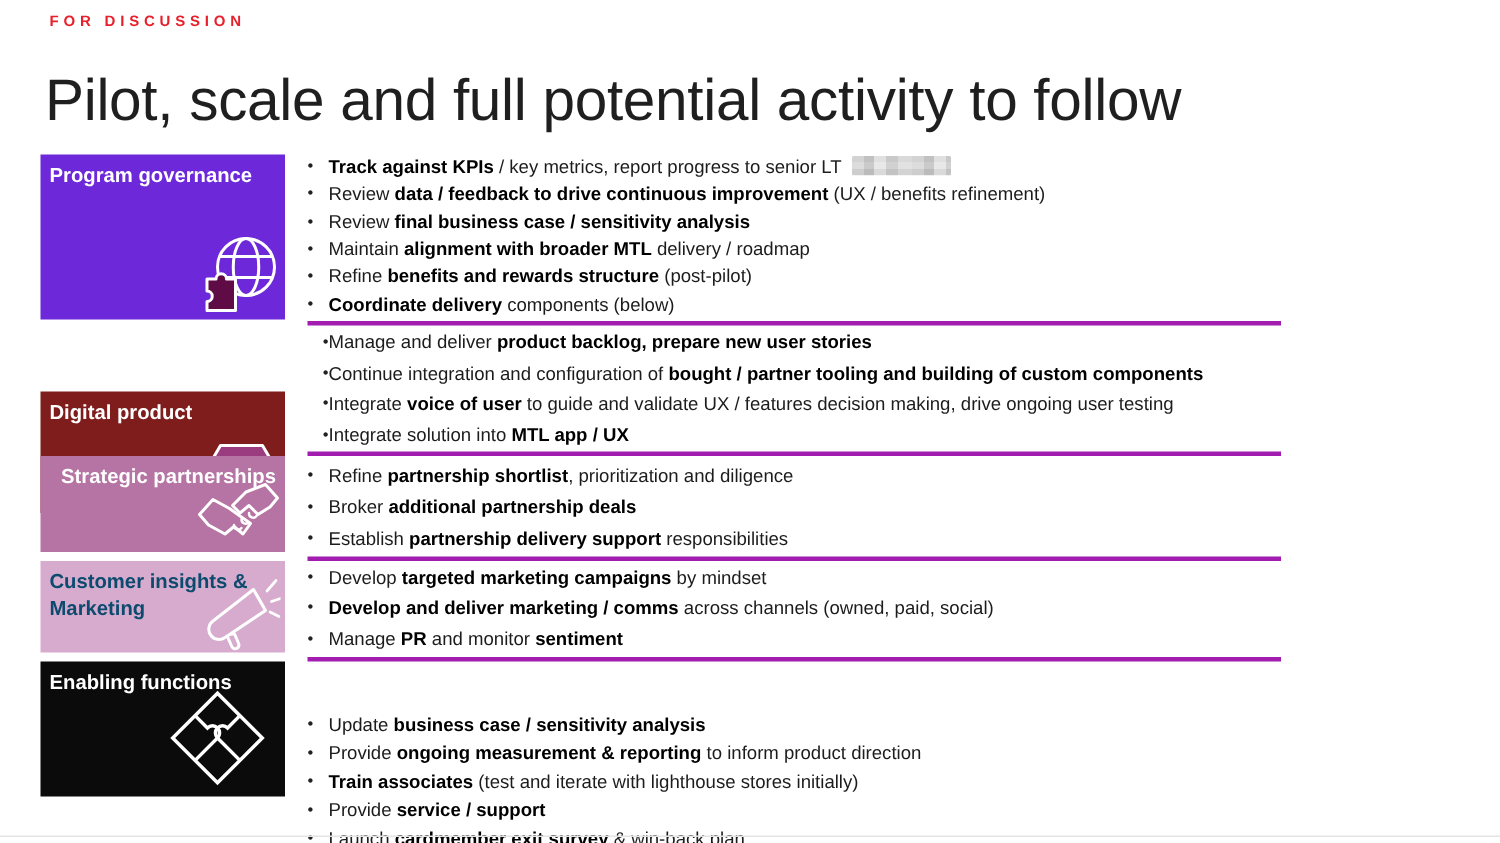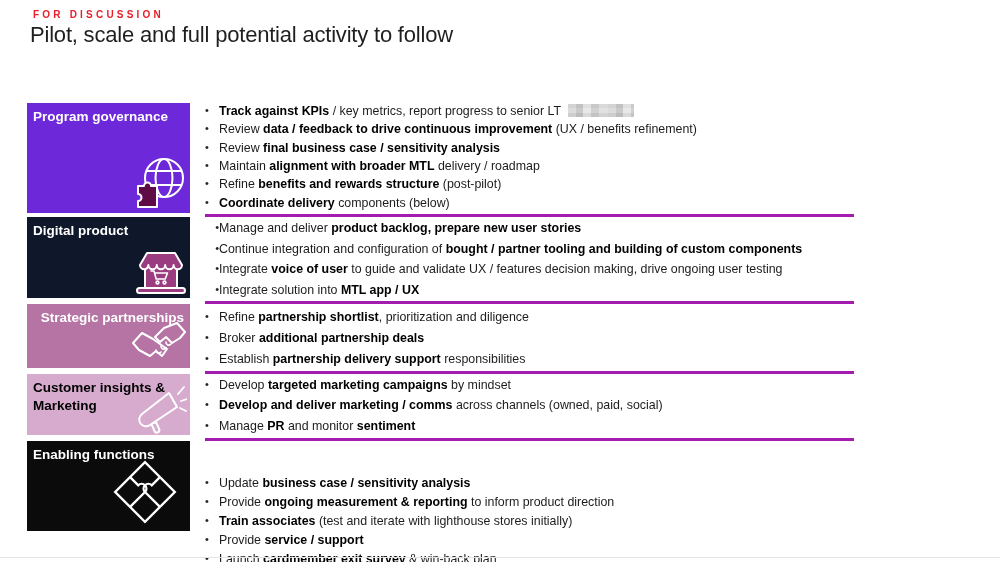--- a/index.html
+++ b/index.html
@@ -3,21 +3,21 @@
 <meta charset="utf-8">
 <style>
   * { margin:0; padding:0; box-sizing:border-box; }
   html,body { width:1000px; height:562px; background:#ffffff;
               font-family:"Liberation Sans", sans-serif; overflow:hidden; }
   .page { position:relative; width:876px; height:562px; background:#fff; }
 
   
   .header { padding:9px 0 0 30px; }
   .kicker { font-size:10px; font-weight:700; letter-spacing:3.2px; color:#e8202b; margin-left:3px; }
-  .title  { font-size:22px; font-weight:400; color:#1f1f1f; margin-top:2px; letter-spacing:-0.2px; }
+  .title  { font-size:39px; font-weight:400; color:#1f1f1f; margin-top:26px; letter-spacing:-0.2px; }
 
   
   .rows { position:absolute; left:27px; top:103px; right:0; }
   .row  { display:flex; align-items:stretch; }
   .box  { width:163px; flex:none; position:relative; overflow:hidden; }
   .box-label { font-size:13.5px; font-weight:700; line-height:1.3; padding:5px 6px 0 6px; }
   .box-icon  { position:absolute; }
 
   .bullets { flex:1; margin-left:15px; margin-right:22px; }
   .with-sep { border-bottom:3px solid #a21caf; }
@@ -88,21 +88,21 @@
           </div>
           <div class="bullet">
             <span><span>Refine </span><b>benefits and rewards structure</b><span> (post-pilot)</span></span>
           </div>
           <div class="bullet">
             <span><b>Coordinate delivery</b><span> components (below)</span></span>
           </div>
         </div>
       </div>
       <div class="row sec-1">
-        <div class="box" style="background: #0f172a;">
+        <div class="box" style="background: #7f1d1d; margin-top: 44px;">
           <div class="box-label" style="color: rgb(255, 255, 255);">Digital product</div>
           <div class="box-icon">
     <svg viewBox="0 0 52 46" xmlns="http://www.w3.org/2000/svg">
       <rect x="10" y="14" width="32" height="24" fill="#9c3c80" stroke="#fff" stroke-width="2"></rect>
       <path d="M12 3 H40 L47 15 a4.2 4.2 0 0 1 -8.4 0 a4.2 4.2 0 0 1 -8.4 0 a4.2 4.2 0 0 1 -8.4 0 a4.2 4.2 0 0 1 -8.4 0 a4.2 4.2 0 0 1 -8.4 0 Z" fill="#9c3c80" stroke="#fff" stroke-width="2" stroke-linejoin="round"></path>
       <g stroke="#fff" stroke-width="1.6" fill="none" stroke-linejoin="round" stroke-linecap="round">
         <path d="M16 21 h3 l2.2 8 h9 l2.3 -6 H20.5"></path>
         <circle cx="22.5" cy="32.5" r="1.4"></circle>
         <circle cx="29.5" cy="32.5" r="1.4"></circle>
       </g>
@@ -149,21 +149,21 @@
           <div class="bullet">
             <span><span>Broker </span><b>additional partnership deals</b></span>
           </div>
           <div class="bullet">
             <span><span>Establish </span><b>partnership delivery support</b><span> responsibilities</span></span>
           </div>
         </div>
       </div>
       <div class="row sec-3">
         <div class="box" style="background: rgb(215, 171, 206);">
-          <div class="box-label" style="color: #000000;">Customer insights &amp; Marketing</div>
+          <div class="box-label" style="color: #0c4a6e;">Customer insights &amp; Marketing</div>
           <div class="box-icon">
     <svg viewBox="0 0 54 50" xmlns="http://www.w3.org/2000/svg">
       <g stroke="#fff" stroke-width="1.8" stroke-linecap="round" fill="none">
         <line x1="45" y1="10" x2="51" y2="3"></line>
         <line x1="48" y1="17" x2="54" y2="15"></line>
         <line x1="47" y1="24" x2="53" y2="27"></line>
       </g>
       <path d="M18 39 l3.5 8 a2.5 2.5 0 0 0 4.6 -2 l-2.8 -6.5 Z" fill="#d7abce" stroke="#fff" stroke-width="2" stroke-linejoin="round"></path>
       <path d="M36 9 L44 23 L17 41 a5.5 5.5 0 0 1 -8 -11 Z" fill="#d7abce" stroke="#fff" stroke-width="2" stroke-linejoin="round"></path>
       <line x1="38" y1="12" x2="43" y2="21" stroke="#fff" stroke-width="1.4"></line>

